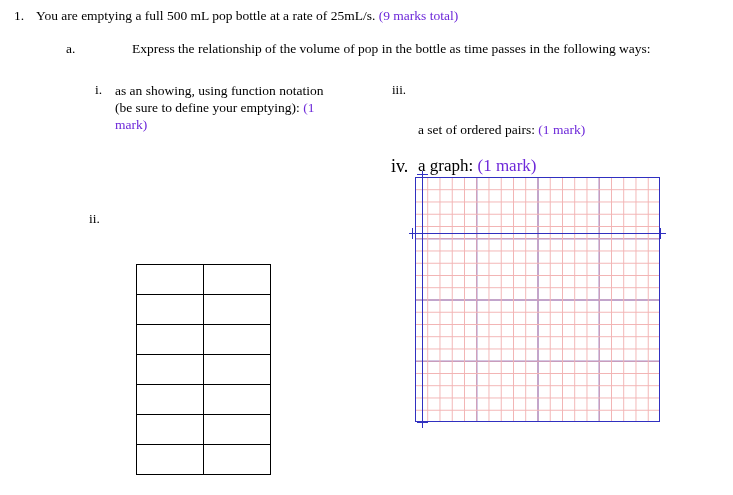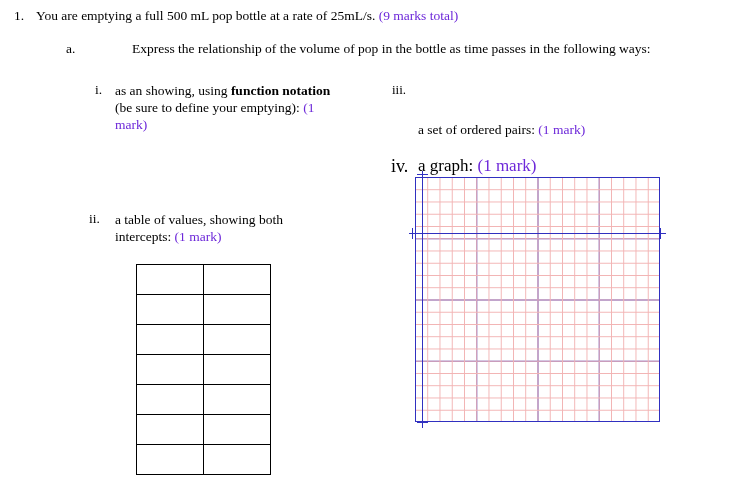--- a/index.html
+++ b/index.html
@@ -99,21 +99,21 @@
     font-size: 18px;
   }
   .item-iv-text {
     position: absolute;
     left: 418px;
     top: 156px;
     font-size: 17px;
     white-space: nowrap;
   }
   b.bold {
-    font-weight: bold;
+    font-weight: normal;
   }
   
   .values-table {
     position: absolute;
     left: 136px;
     top: 264px;
     border-collapse: collapse;
   }
   .values-table td {
     width: 66px;
@@ -230,21 +230,20 @@
   <span class="q-num">1.</span>
   <span class="q-text"><span>You are emptying a full 500 mL pop bottle at a rate of 25mL/s.</span> <span class="mark">(9 marks total)</span></span>
 
   <span class="part-a-label">a.</span>
   <span class="part-a-text">Express the relationship of the volume of pop in the bottle as time passes in the following ways:</span>
 
   <span class="item-i-label">i.</span>
   <span class="item-i-text"><span>as an showing, using </span><b class="bold">function notation</b><span> (be sure to define your emptying):</span> <span class="mark">(1 mark)</span></span>
 
   <span class="item-ii-label">ii.</span>
-  <span class="item-ii-text"><span>a table of values, showing both intercepts:</span> <span class="mark">(1 mark)</span></span>
 
   <span class="item-iii-label">iii.</span>
   <span class="item-iii-text"><span>a set of ordered pairs:</span> <span class="mark">(1 mark)</span></span>
 
   <span class="item-iv-label">iv.</span>
   <span class="item-iv-text"><span>a graph:</span> <span class="mark">(1 mark)</span></span>
 
   <table class="values-table">
     <tbody>
       <tr>

